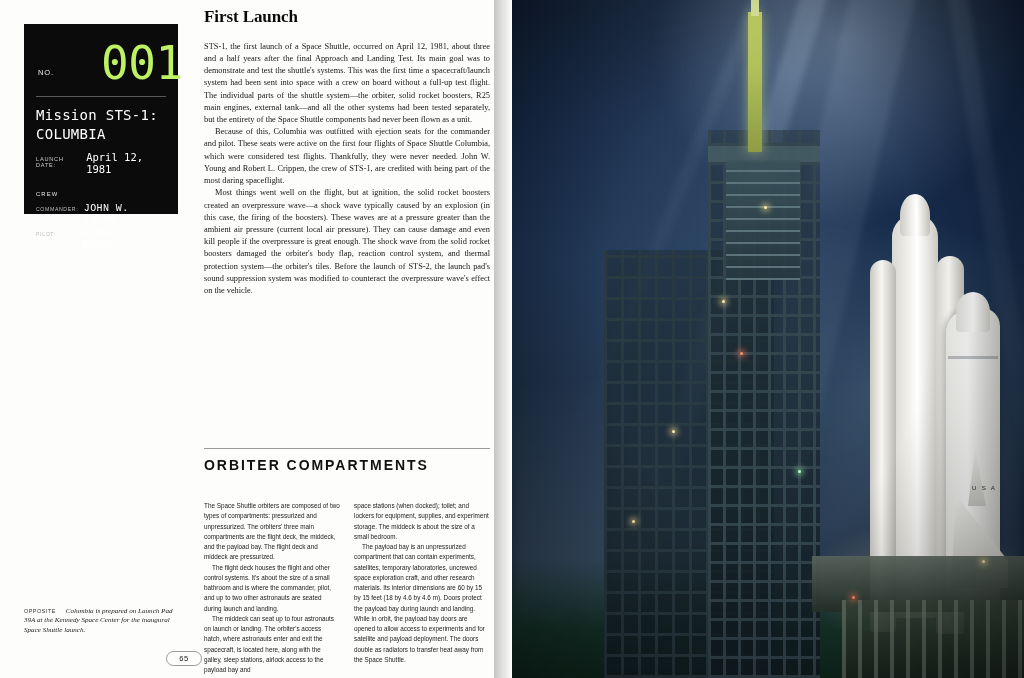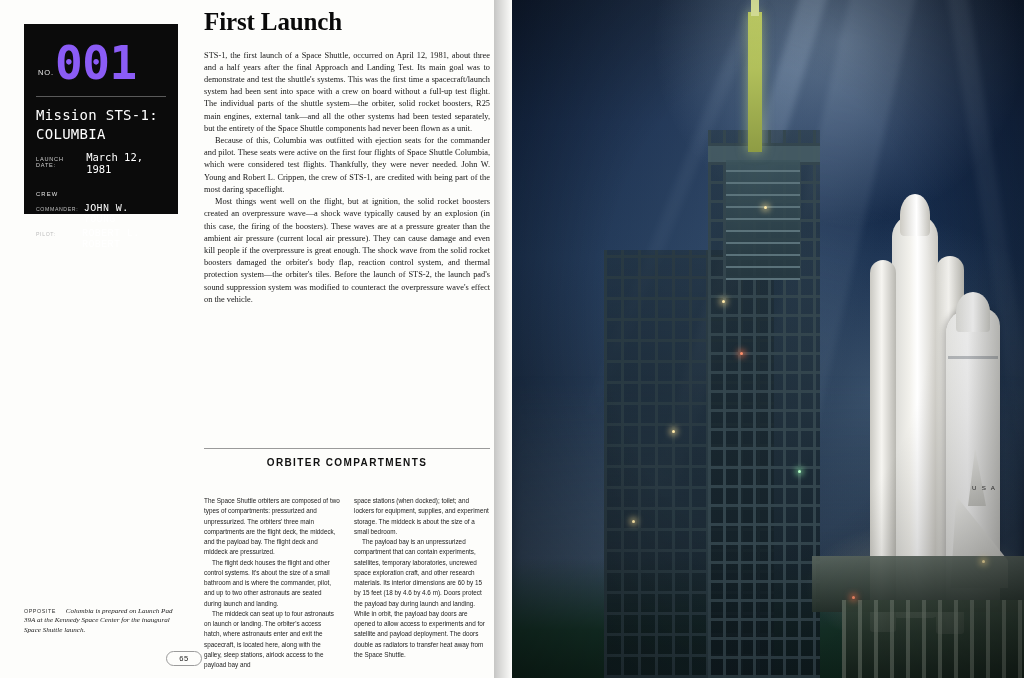--- a/index.html
+++ b/index.html
@@ -30,36 +30,37 @@
     width: 154px; height: 190px;
     background: #0b0b0b;
     color: #ffffff;
     padding: 10px 12px 12px 12px;
   }
   .mission-no {
     display: flex;
     align-items: flex-end;
     padding-top: 8px;
     padding-left: 2px;
+    gap: 46px;
   }
   .mission-no .no-label {
     font-family: "Liberation Sans", sans-serif;
     font-size: 7.5px;
     letter-spacing: 0.12em;
     color: #e8e8e8;
     padding-bottom: 7px;
     padding-right: 1px;
   }
   .mission-no .no-value {
     font-family: "DejaVu Sans Mono", monospace;
     font-size: 46px;
     line-height: 0.92;
     letter-spacing: -0.01em;
-    font-weight: 700;
-    color: #8b5cf6;
+    font-weight: 400;
+    color: #bef264;
   }
   .card-rule {
     border-top: 1px solid #5a5a5a;
     margin: 12px 0 9px 0;
   }
   .mission-title {
     font-family: "DejaVu Sans Mono", monospace;
     font-size: 14px;
     line-height: 1.32;
     letter-spacing: 0.02em;
@@ -112,21 +113,21 @@
 
   
   .article {
     position: absolute;
     left: 204px; top: 8px;
     width: 286px;
   }
   .article h1 {
     font-family: "Liberation Serif", serif;
     font-weight: 700;
-    font-size: 25px;
+    font-size: 17px;
     line-height: 1.1;
     letter-spacing: -0.005em;
     margin: 0 0 14px 0;
     color: #0a0a0a;
   }
   .body-text p {
     margin: 0;
     font-size: 8.35px;
     line-height: 1.465;
     text-align: justify;
@@ -140,26 +141,25 @@
     position: absolute;
     left: 204px; top: 448px;
     width: 286px;
   }
   .comp-rule {
     border-top: 1px solid #9a9a9a;
     margin-bottom: 8px;
   }
   .comp-heading {
     font-family: "Liberation Sans", sans-serif;
-    font-size: 10px;
+    font-size: 14px;
     letter-spacing: 0.14em;
     font-weight: 700;
     color: #111;
     margin-bottom: 28px;
-    text-align: center;
   }
   .comp-cols {
     display: flex;
     gap: 14px;
   }
   .comp-col {
     width: 136px;
     font-family: "Liberation Sans", sans-serif;
     font-size: 6.35px;
     line-height: 1.62;
@@ -372,21 +372,21 @@
     <div class="mission-card">
       <div class="mission-no">
         <span class="no-label">NO.</span>
         <span class="no-value">001</span>
       </div>
       <div class="card-rule"></div>
       <div class="mission-title" style="white-space: pre-line;">Mission STS-1:
 COLUMBIA</div>
       <div class="launch-row">
         <span class="launch-label">LAUNCH DATE:</span>
-        <span class="launch-date">March 12, 1981</span>
+        <span class="launch-date">April 12, 1981</span>
       </div>
       <div class="crew-block">
         <div class="crew-heading">CREW</div>
         <div class="crew-row">
           <span class="crew-role">COMMANDER:</span>
           <span class="crew-name">JOHN W. YOUNG</span>
         </div>
         <div class="crew-row">
           <span class="crew-role">PILOT:</span>
           <span class="crew-name">ROBERT L. ROBERT</span>

